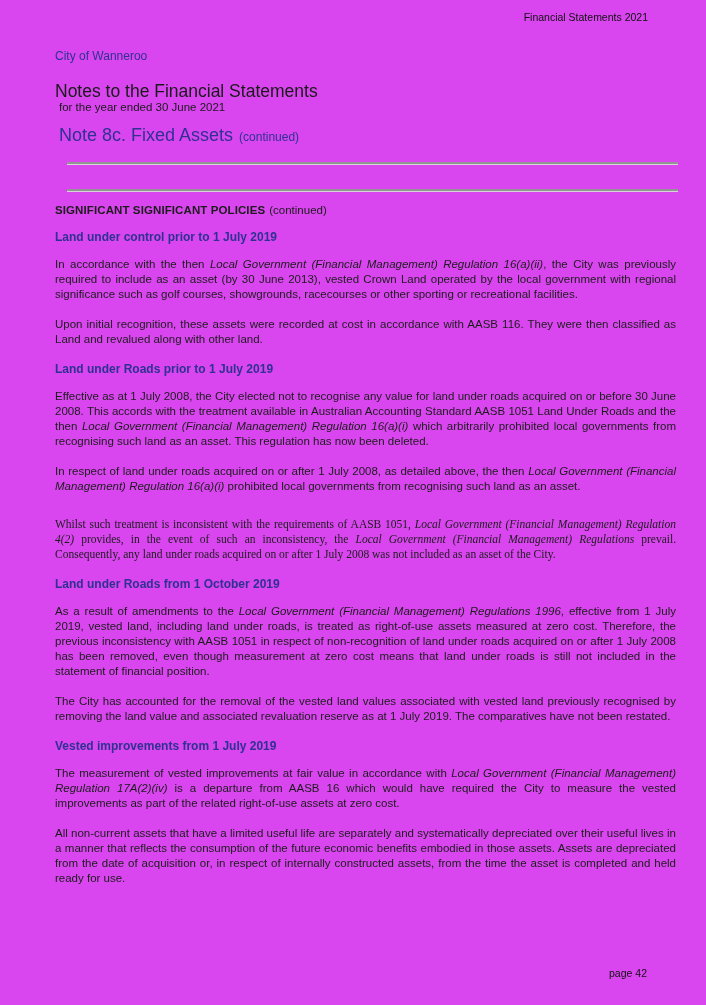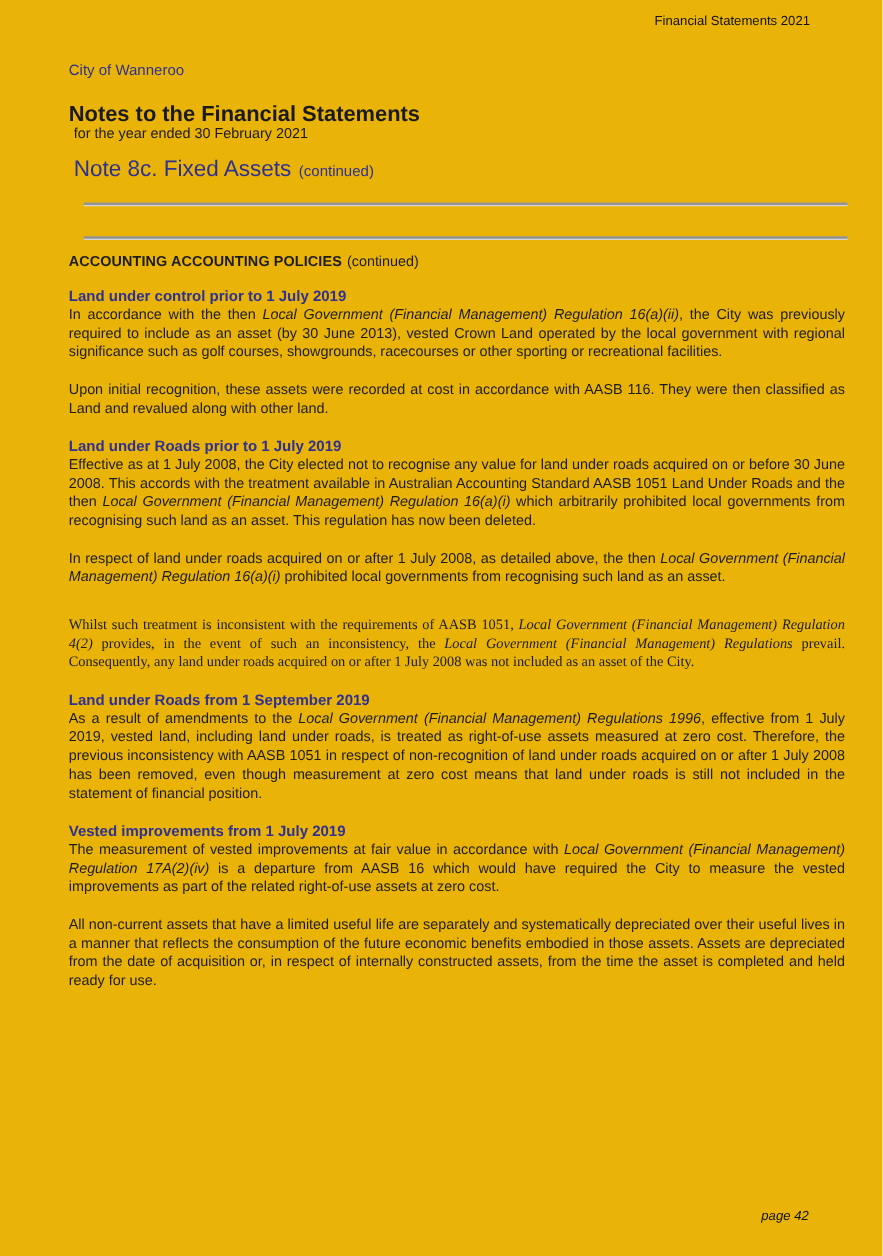--- a/index.html
+++ b/index.html
@@ -1,36 +1,36 @@
 <!DOCTYPE html>
 <html style="--accent: #2e3192; --text: #1c1c1c; --rule: #949494;"><head>
 <meta charset="utf-8">
 <style>
   :root { --accent:#2e3192; --text:#1c1c1c; --rule:#949494; }
   * { box-sizing:border-box; }
   html,body { margin:0; padding:0; background:#ffffff; }
   .page {
     position:relative;
     width:706px; height:1005px;
-    background:#eab308;
+    background:#d946ef;
     font-family:"Liberation Sans", sans-serif;
     color:var(--text);
     overflow:hidden;
   }
   .header-right {
     position:absolute; top:11px; right:58px;
     font-size:10.5px; color:#111;
   }
   .org-title {
     position:absolute; top:49px; left:55px;
     margin:0; font-size:12px; font-weight:400; color:var(--accent);
   }
   .doc-title {
     position:absolute; top:81px; left:55px;
-    margin:0; font-size:17.5px; font-weight:700; color:#1a1a1a;
+    margin:0; font-size:17.5px; font-weight:400; color:#1a1a1a;
   }
   .doc-subtitle {
     position:absolute; top:101px; left:59px;
     font-size:11.5px; color:#1a1a1a;
   }
   .note-title {
     position:absolute; top:125px; left:59px;
     margin:0; font-size:18px; font-weight:400; color:var(--accent);
   }
   .note-suffix { font-size:12px; margin-left:6px; }
@@ -48,56 +48,57 @@
   .section-heading b { font-weight:700; letter-spacing:0.1px; }
   .section-heading .suffix { margin-left:4px; }
   .block-heading {
     font-size:12px; font-weight:700; color:var(--accent);
     margin:14px 0 0 0; line-height:15px;
   }
   .block-para {
     font-size:11.5px; line-height:15px;
     margin:0 0 15px 0; text-align:justify;
   }
-  .block-heading + .block-para { margin-top:0; }
+  .block-heading + .block-para { margin-top:12px; }
   .space-lg { padding-top:8px;font-family:Liberation Serif, serif; }
   .it { font-style:italic; }
   .footer {
     position:absolute; top:967px; right:59px;
-    font-size:10.5px; color:#111;font-style:italic;
+    font-size:10.5px; color:#111;
   }
 </style>
 </head>
 <body>
 
 <div class="page">
   <div class="header-right">Financial Statements 2021</div>
 
   <h1 class="org-title">City of Wanneroo</h1>
 
   <h2 class="doc-title">Notes to the Financial Statements</h2>
-  <div class="doc-subtitle">for the year ended 30 February 2021</div>
+  <div class="doc-subtitle">for the year ended 30 June 2021</div>
 
   <h2 class="note-title"><span>Note 8c. Fixed Assets</span><span class="note-suffix">(continued)</span></h2>
 
   <div class="rule rule-1"></div>
   <div class="rule rule-2"></div>
 
   <div class="content">
-    <div class="section-heading"><b>ACCOUNTING ACCOUNTING POLICIES</b><span class="suffix">(continued)</span></div>
+    <div class="section-heading"><b>SIGNIFICANT SIGNIFICANT POLICIES</b><span class="suffix">(continued)</span></div>
     <div>
         <h3 class="block-heading"><span>Land under control prior to 1 July 2019</span></h3>
         <p class="block-para"><span>In accordance with the then </span><span class="it">Local Government (Financial Management) Regulation 16(a)(ii)</span><span>, the City was previously required to include as an asset (by 30 June 2013), vested Crown Land operated by the local government with regional significance such as golf courses, showgrounds, racecourses or other sporting or recreational facilities.</span></p>
         <p class="block-para"><span>Upon initial recognition, these assets were recorded at cost in accordance with AASB 116. They were then classified as Land and revalued along with other land.</span></p>
         <h3 class="block-heading"><span>Land under Roads prior to 1 July 2019</span></h3>
         <p class="block-para"><span>Effective as at 1 July 2008, the City elected not to recognise any value for land under roads acquired on or before 30 June 2008. This accords with the treatment available in Australian Accounting Standard AASB 1051 Land Under Roads and the then </span><span class="it">Local Government (Financial Management) Regulation 16(a)(i)</span><span> which arbitrarily prohibited local governments from recognising such land as an asset. This regulation has now been deleted.</span></p>
         <p class="block-para"><span>In respect of land under roads acquired on or after 1 July 2008, as detailed above, the then </span><span class="it">Local Government (Financial Management) Regulation 16(a)(i)</span><span> prohibited local governments from recognising such land as an asset.</span></p>
         <p class="block-para space-lg"><span>Whilst such treatment is inconsistent with the requirements of AASB 1051, </span><span class="it">Local Government (Financial Management) Regulation 4(2)</span><span> provides, in the event of such an inconsistency, the </span><span class="it">Local Government (Financial Management) Regulations</span><span> prevail. Consequently, any land under roads acquired on or after 1 July 2008 was not included as an asset of the City.</span></p>
-        <h3 class="block-heading"><span>Land under Roads from 1 September 2019</span></h3>
+        <h3 class="block-heading"><span>Land under Roads from 1 October 2019</span></h3>
         <p class="block-para"><span>As a result of amendments to the </span><span class="it">Local Government (Financial Management) Regulations 1996</span><span>, effective from 1 July 2019, vested land, including land under roads, is treated as right-of-use assets measured at zero cost. Therefore, the previous inconsistency with AASB 1051 in respect of non-recognition of land under roads acquired on or after 1 July 2008 has been removed, even though measurement at zero cost means that land under roads is still not included in the statement of financial position.</span></p>
+        <p class="block-para"><span>The City has accounted for the removal of the vested land values associated with vested land previously recognised by removing the land value and associated revaluation reserve as at 1 July 2019. The comparatives have not been restated.</span></p>
         <h3 class="block-heading"><span>Vested improvements from 1 July 2019</span></h3>
         <p class="block-para"><span>The measurement of vested improvements at fair value in accordance with </span><span class="it">Local Government (Financial Management) Regulation 17A(2)(iv)</span><span> is a departure from AASB 16 which would have required the City to measure the vested improvements as part of the related right-of-use assets at zero cost.</span></p>
         <p class="block-para"><span>All non-current assets that have a limited useful life are separately and systematically depreciated over their useful lives in a manner that reflects the consumption of the future economic benefits embodied in those assets.  Assets are depreciated from the date of acquisition or, in respect of internally constructed assets, from the time the asset is completed and held ready for use.</span></p>
       </div>
   </div>
 
   <div class="footer">page 42</div>
 </div>
 
 </body></html>

